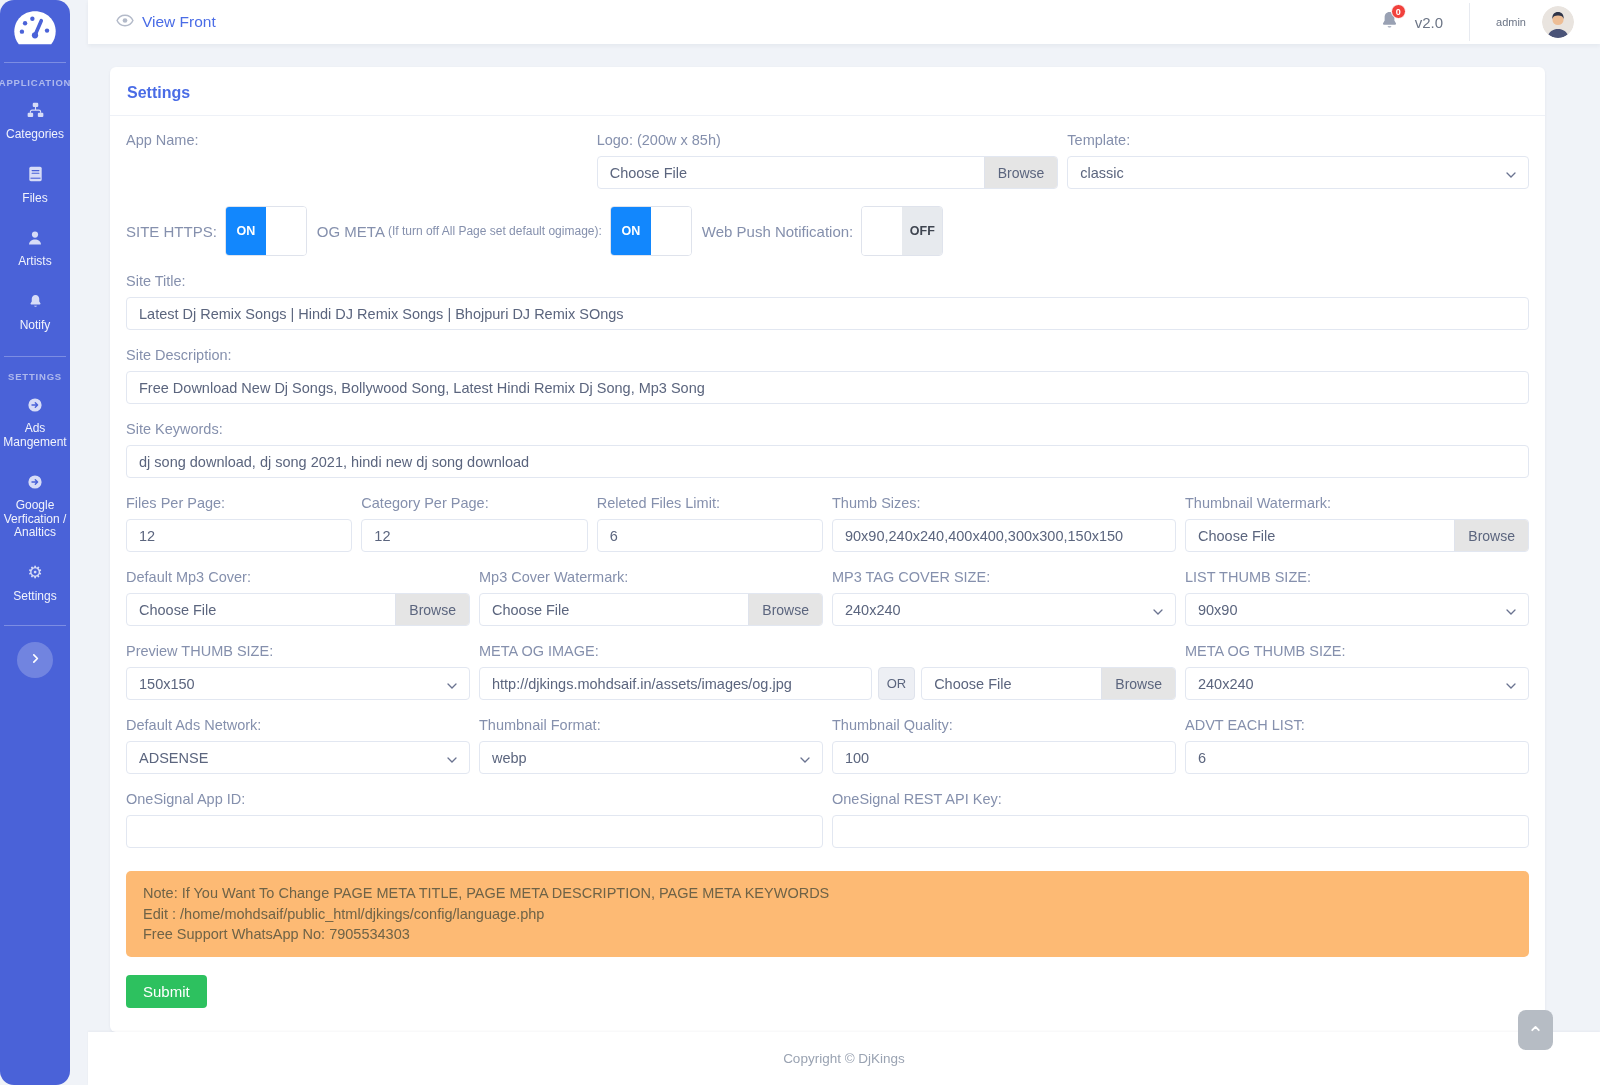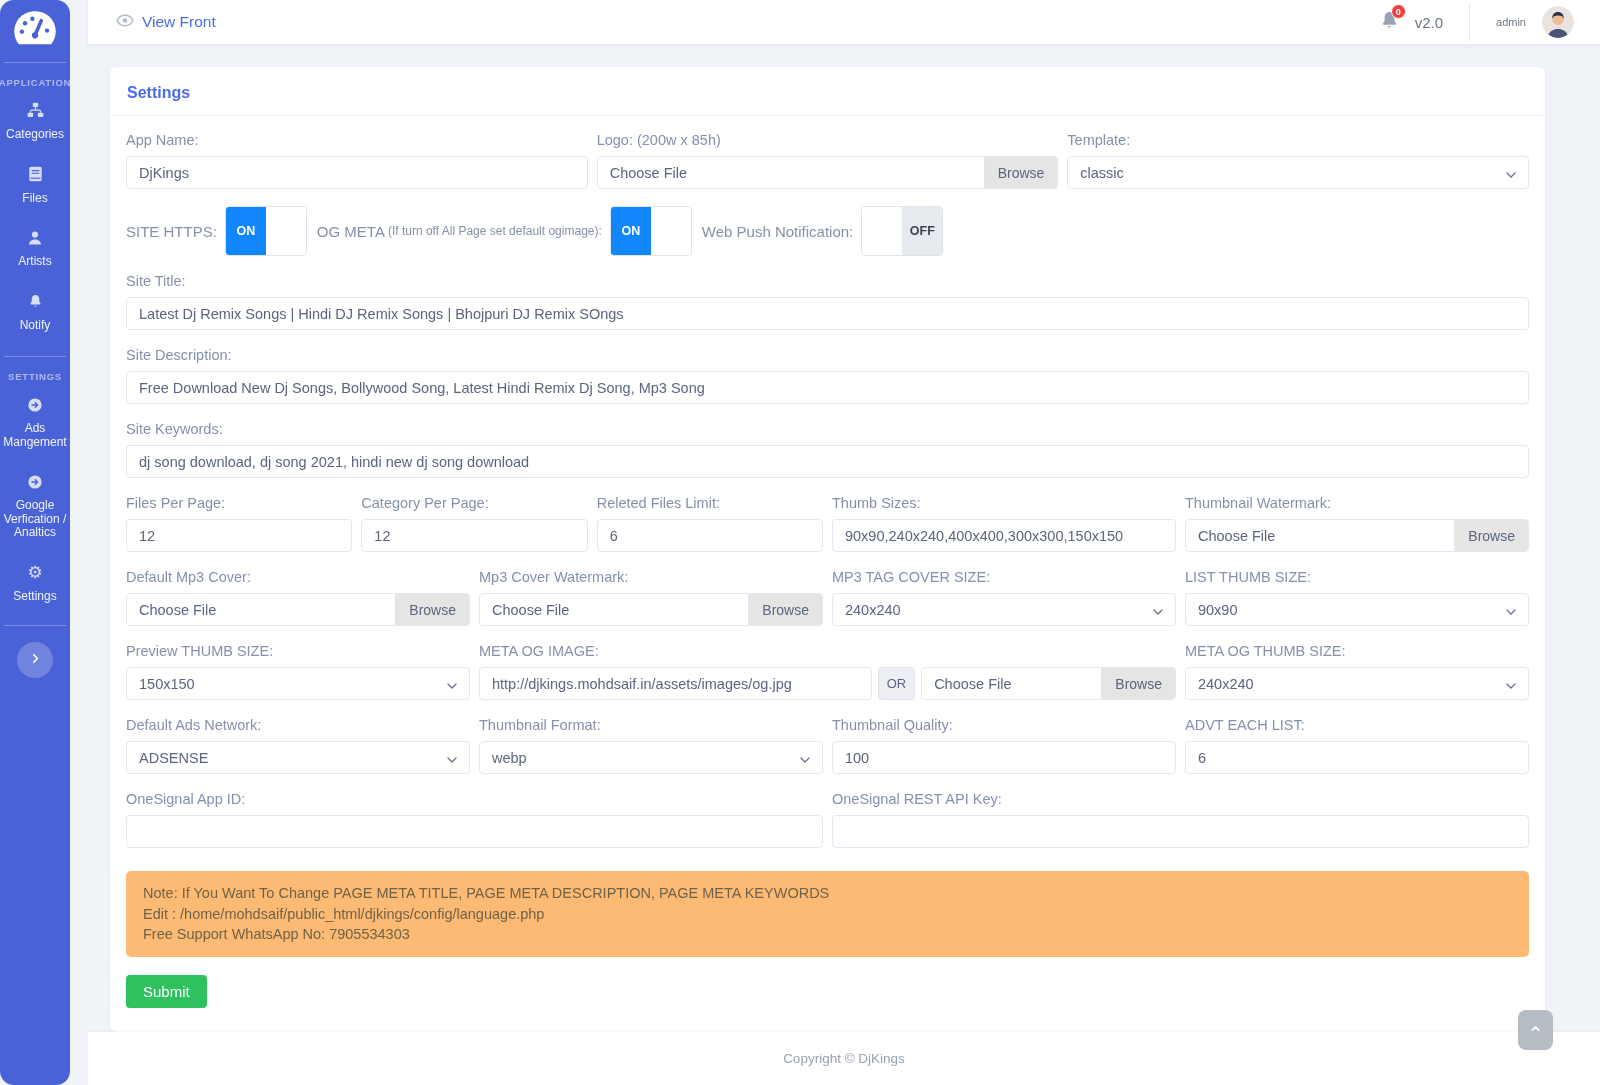--- a/index.html
+++ b/index.html
@@ -246,21 +246,20 @@
   <div class="content">
     <div class="card">
       <div class="card-header">
         <span class="card-title">Settings</span>
       </div>
       <div class="card-body">
         <div class="form-grid">
 
           <div class="field s4">
             <span class="f-label">App Name:</span>
-            <input class="t-input" type="text" value="DjKings" style="">
           </div>
           <div class="field s4">
             <span class="f-label">Logo: (200w x 85h)</span>
             <div class="filegroup">
               <span class="file-text">Choose File</span>
               <span class="browse-btn">Browse</span>
             </div>
           </div>
           <div class="field s4">
             <span class="f-label">Template:</span>

